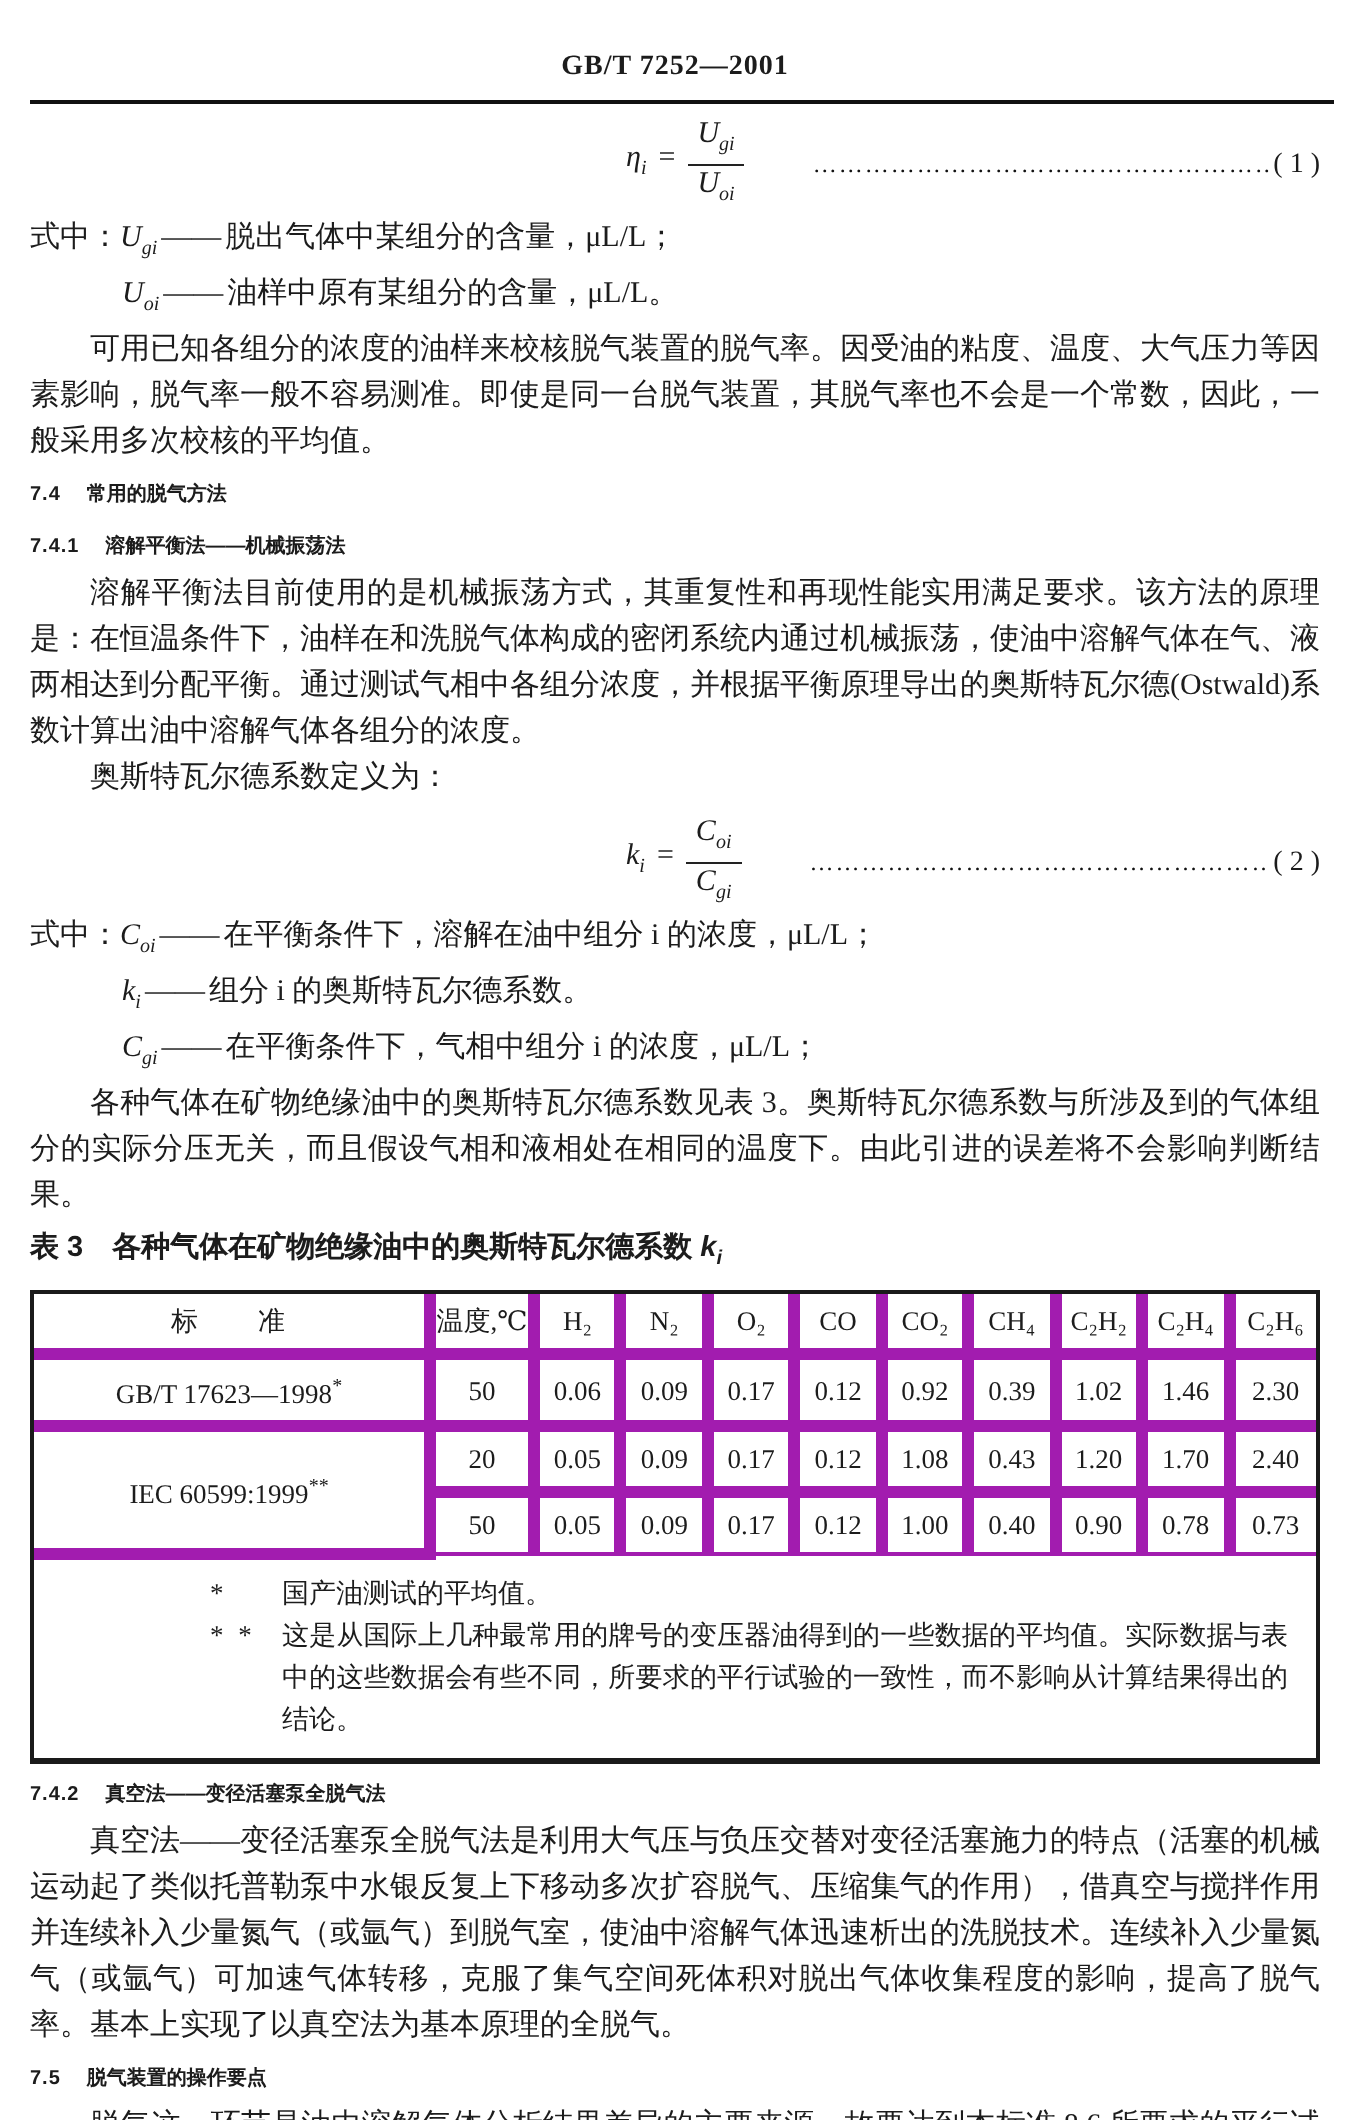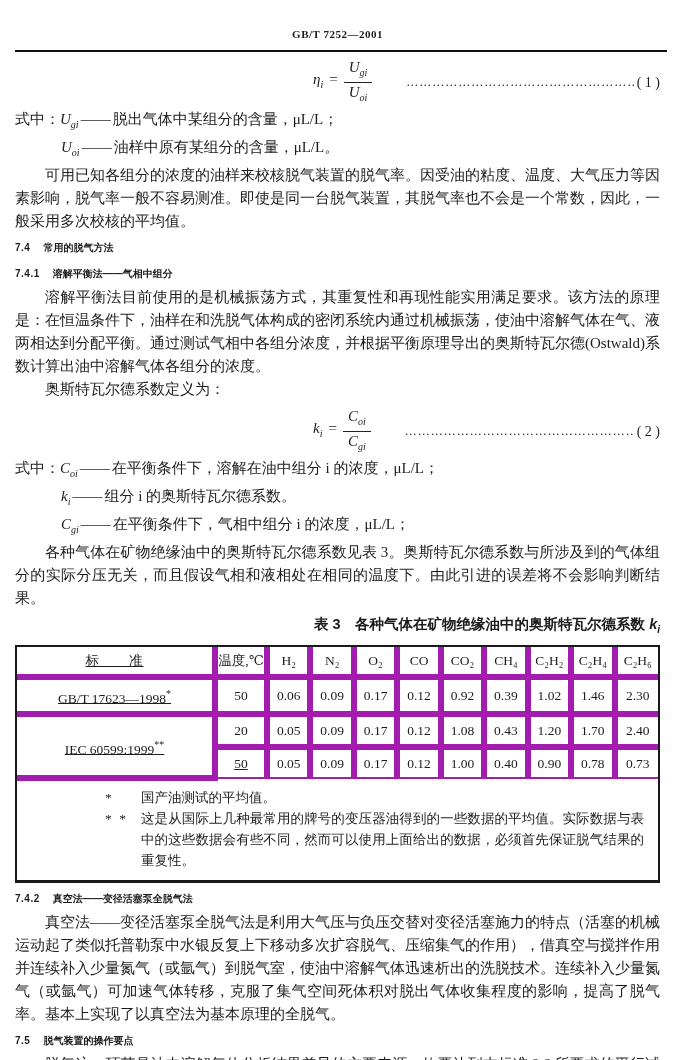--- a/index.html
+++ b/index.html
@@ -4,21 +4,21 @@
 <style>
   html,body{margin:0;padding:0;background:#e8e8e8;}
   .page{
     position:relative;width:675px;height:1060px;box-sizing:border-box;
     margin:0 auto;background:#ffffff;color:#1c1c1c;
     padding:24px 15px 0 15px;overflow:hidden;
     font-family:"Liberation Serif","DejaVu Serif",serif;
     font-size:15px;line-height:23px;
   }
   
-  .doc-code{text-align:center;font-weight:700;font-size:11px;letter-spacing:.5px;line-height:20px;}
+  .doc-code{text-align:center;font-weight:700;font-size:14px;letter-spacing:.5px;line-height:20px;}
   .head-rule{border:none;border-top:2px solid #111;margin:6px -7px 0 0;}
   
   .eqrow{display:flex;align-items:center;height:48px;margin:6px 0 2px;padding-left:298px;}
   .eq-lhs{font-style:italic;white-space:nowrap;}
   .eq-eq{margin:0 6px;font-style:normal;}
   sub.s{font-size:10px;font-style:italic;}
   sup.m{font-size:10px;}
   .frac{display:inline-block;text-align:center;vertical-align:middle;font-style:italic;}
   .frac .num{display:block;padding:0 5px 1px;border-bottom:1px solid #222;line-height:17px;}
   .frac .den{display:block;padding-top:1px;line-height:17px;}
@@ -27,28 +27,28 @@
   
   .defrow{padding-left:46px;}
   .defrow .prefix{margin-left:-46px;}
   .sym{font-style:italic;}
   .dash{margin:0 2px;}
   
   .sec{font-family:"Liberation Sans","DejaVu Sans",sans-serif;font-weight:700;font-size:10px;margin:3px 0 1px;}
   .sec .no{margin-right:13px;letter-spacing:.5px;}
   .para{margin:0;text-indent:2em;text-align:justify;}
   
-  .tcap{text-align:right;font-family:"Liberation Sans","DejaVu Sans",sans-serif;font-weight:700;font-size:14.5px;margin:3px 0 4px;}
+  .tcap{text-align:left;font-family:"Liberation Sans","DejaVu Sans",sans-serif;font-weight:700;font-size:14.5px;margin:3px 0 4px;}
   .t3wrap{border:2px solid #1a1a1a;border-bottom-width:3px;margin:0 0 4px 0;}
   table.t3{width:100%;border-collapse:collapse;table-layout:fixed;}
   .t3 th,.t3 td{border:6px solid #a21caf;text-align:center;font-weight:400;
     font-size:13.5px;padding:2px 0;height:22px;font-family:"Liberation Serif","DejaVu Serif",serif;}
   .t3 tr:first-child th{border-top:none;}
   .t3 tr:last-child td{border-bottom-width:2px;}
-  .t3 th:first-child,.t3 td:first-child{border-left:none;text-decoration:underline;}
+  .t3 th:first-child,.t3 td:first-child{border-left:none;}
   .t3 th:last-child,.t3 td:last-child{border-right:none;}
   .col-std{letter-spacing:1px;}
   
   .fnotes{padding:6px 14px 9px 88px;}
   .fn{display:flex;font-size:13.5px;line-height:21px;}
   .fn .mark{flex:none;width:36px;letter-spacing:2px;}
   .fn .txt{flex:1;text-align:justify;}
 </style>
 </head>
 <body>
@@ -74,21 +74,21 @@
   <div class="defrow">
     <span class="sym"><span>U</span><sub class="s">oi</sub></span><span class="dash">——</span><span>油样中原有某组分的含量，μL/L。</span>
   </div>
 
   <p class="para">可用已知各组分的浓度的油样来校核脱气装置的脱气率。因受油的粘度、温度、大气压力等因素影响，脱气率一般不容易测准。即使是同一台脱气装置，其脱气率也不会是一个常数，因此，一般采用多次校核的平均值。</p>
 
   <div class="sec">
     <span class="no">7.4</span><span>常用的脱气方法</span>
   </div>
   <div class="sec">
-    <span class="no">7.4.1</span><span>溶解平衡法——气相中组分</span>
+    <span class="no">7.4.1</span><span>溶解平衡法——机械振荡法</span>
   </div>
   <p class="para">溶解平衡法目前使用的是机械振荡方式，其重复性和再现性能实用满足要求。该方法的原理是：在恒温条件下，油样在和洗脱气体构成的密闭系统内通过机械振荡，使油中溶解气体在气、液两相达到分配平衡。通过测试气相中各组分浓度，并根据平衡原理导出的奥斯特瓦尔德(Ostwald)系数计算出油中溶解气体各组分的浓度。</p>
   <p class="para">奥斯特瓦尔德系数定义为：</p>
 
   <div class="eqrow">
     <span class="eq-lhs"><span>k</span><sub class="s">i</sub><span class="eq-eq">=</span></span>
     <span class="frac">
       <span class="num"><span>C</span><sub class="s">oi</sub></span>
       <span class="den"><span>C</span><sub class="s">gi</sub></span>
     </span>
@@ -180,21 +180,21 @@
       </tr>
     </tbody>
       </table>
     <div class="fnotes">
       <div class="fn">
         <span class="mark">*</span>
         <span class="txt">国产油测试的平均值。</span>
       </div>
       <div class="fn">
         <span class="mark">* *</span>
-        <span class="txt">这是从国际上几种最常用的牌号的变压器油得到的一些数据的平均值。实际数据与表中的这些数据会有些不同，然而可以使用上面给出的数据，必须首先保证脱气结果的重复性。</span>
+        <span class="txt">这是从国际上几种最常用的牌号的变压器油得到的一些数据的平均值。实际数据与表中的这些数据会有些不同，所要求的平行试验的一致性，而不影响从计算结果得出的结论。</span>
       </div>
     </div>
   </div>
 
   <div class="sec">
     <span class="no">7.4.2</span><span>真空法——变径活塞泵全脱气法</span>
   </div>
   <p class="para">真空法——变径活塞泵全脱气法是利用大气压与负压交替对变径活塞施力的特点（活塞的机械运动起了类似托普勒泵中水银反复上下移动多次扩容脱气、压缩集气的作用），借真空与搅拌作用并连续补入少量氮气（或氩气）到脱气室，使油中溶解气体迅速析出的洗脱技术。连续补入少量氮气（或氩气）可加速气体转移，克服了集气空间死体积对脱出气体收集程度的影响，提高了脱气率。基本上实现了以真空法为基本原理的全脱气。</p>
 
   <div class="sec">

